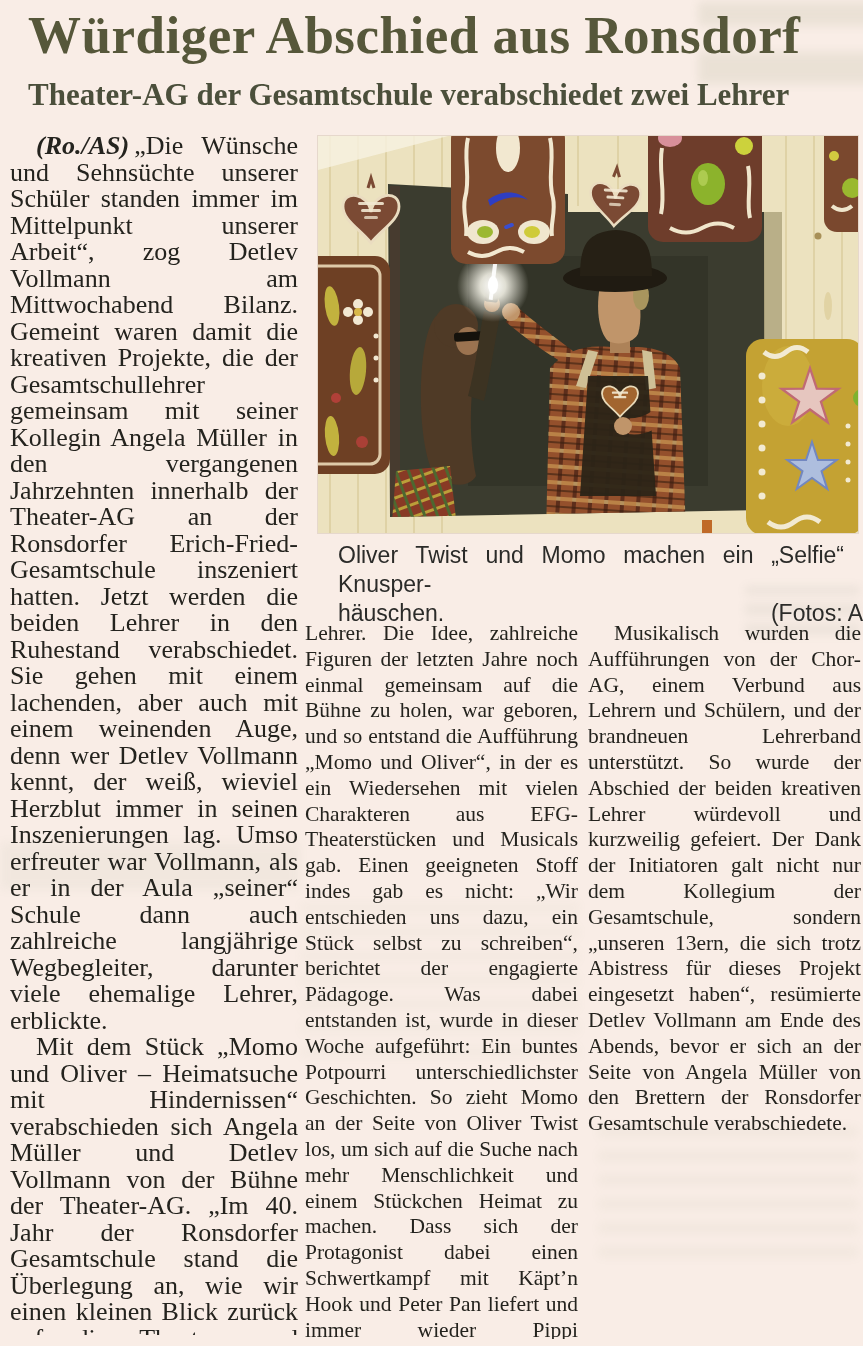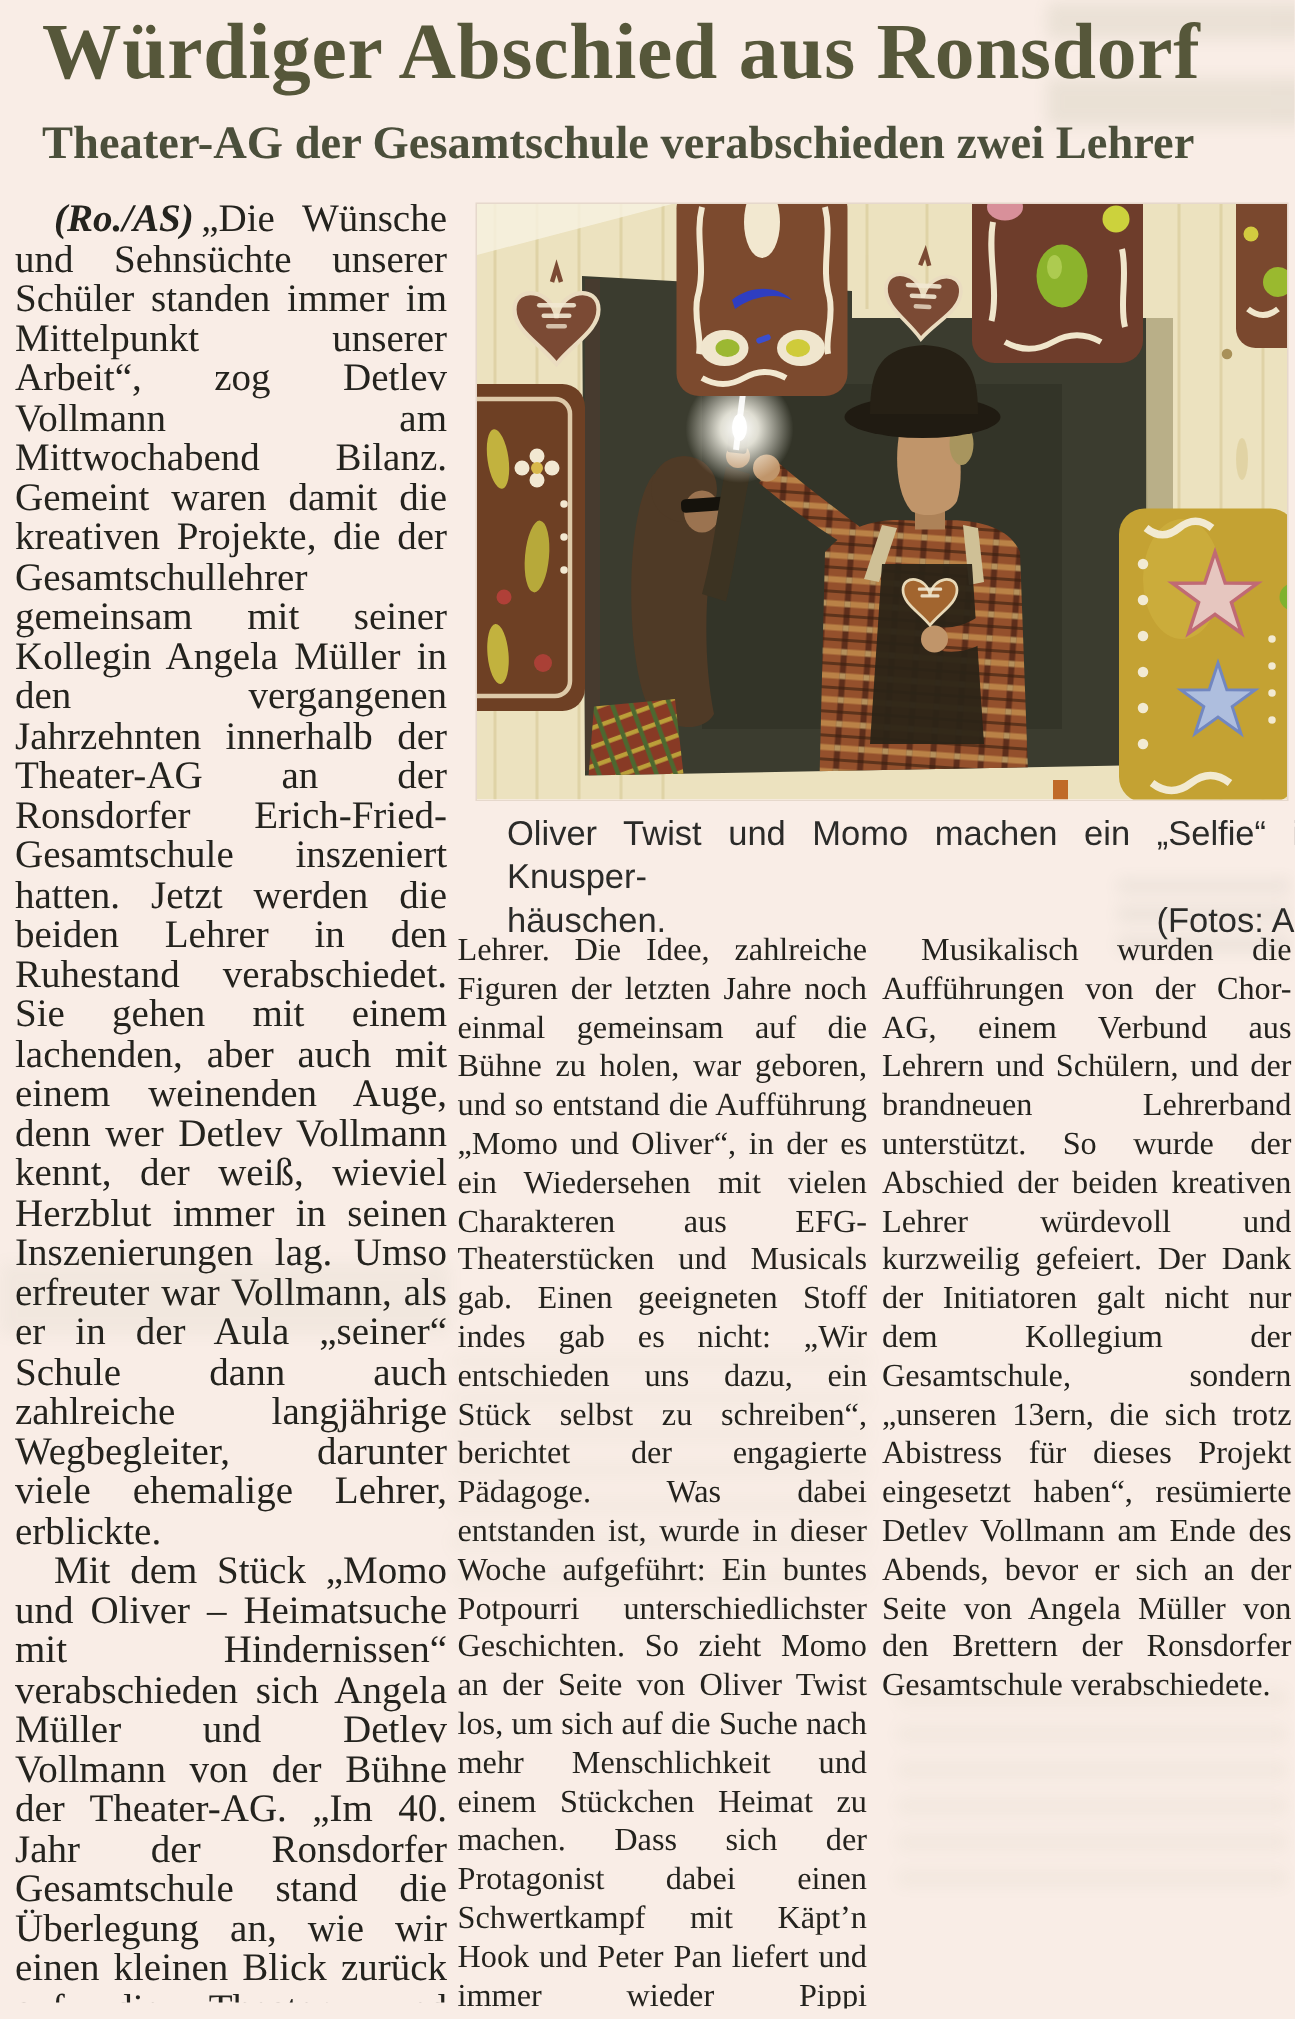--- a/index.html
+++ b/index.html
@@ -65,21 +65,21 @@
 
 <div class="page">
 
   <div class="ghost g1"></div>
   <div class="ghost g2"></div>
   <div class="ghost g3"></div>
   <div class="ghost g4"></div>
   <div class="ghost g5"></div>
 
   <h1 class="title">Würdiger Abschied aus Ronsdorf</h1>
-  <h2 class="subtitle">Theater-AG der Gesamtschule verabschieden zwei Lehrer</h2>
+  <h2 class="subtitle">Theater-AG der Gesamtschule verabschiedet zwei Lehrer</h2>
 
   <div class="col col1">
     <p class="para indent"><span class="lead">(Ro./AS)</span><span>„Die Wünsche und Sehnsüchte unserer Schüler standen immer im Mittelpunkt unserer Arbeit“, zog Detlev Vollmann am Mittwochabend Bilanz. Gemeint waren damit die kreativen Projekte, die der Gesamtschullehrer gemeinsam mit seiner Kollegin Angela Müller in den vergangenen Jahrzehnten innerhalb der Theater-AG an der Ronsdorfer Erich-Fried-Gesamtschule inszeniert hatten. Jetzt werden die beiden Lehrer in den Ruhestand verabschiedet. Sie gehen mit einem lachenden, aber auch mit einem weinenden Auge, denn wer Detlev Vollmann kennt, der weiß, wieviel Herzblut immer in seinen Inszenierungen lag. Umso erfreuter war Vollmann, als er in der Aula „seiner“ Schule dann auch zahlreiche langjährige Wegbegleiter, darunter viele ehemalige Lehrer, erblickte.</span></p>
     <p class="para indent">Mit dem Stück „Momo und Oliver – Heimatsuche mit Hindernissen“ verabschieden sich Angela Müller und Detlev Vollmann von der Bühne der Theater-AG. „Im 40. Jahr der Ronsdorfer Gesamtschule stand die Überlegung an, wie wir einen kleinen Blick zurück auf die Theater- und Musicalarbeit an unserer Schule werfen könnten“, beschreibt Detlev Vollmann, der seit 1982 an der Schule arbeitet. Schon ein Jahr nach Dienstbeginn in Ronsdorf hatte er die Ehre, als Junglehrer erstmals die Bühne in der Aula betreten zu dürfen. „Damals machten wir Oliver Twist“, erinnert sich der sichtlich gerührte</p>
   </div>
 
   <figure class="photo" aria-label="Bühnenszene: Oliver Twist und Momo machen ein Selfie im Knusperhäuschen">
     <svg width="540" height="397" viewBox="0 0 540 397">
       <defs>
         <radialGradient id="flash" cx="50%" cy="50%" r="50%">

